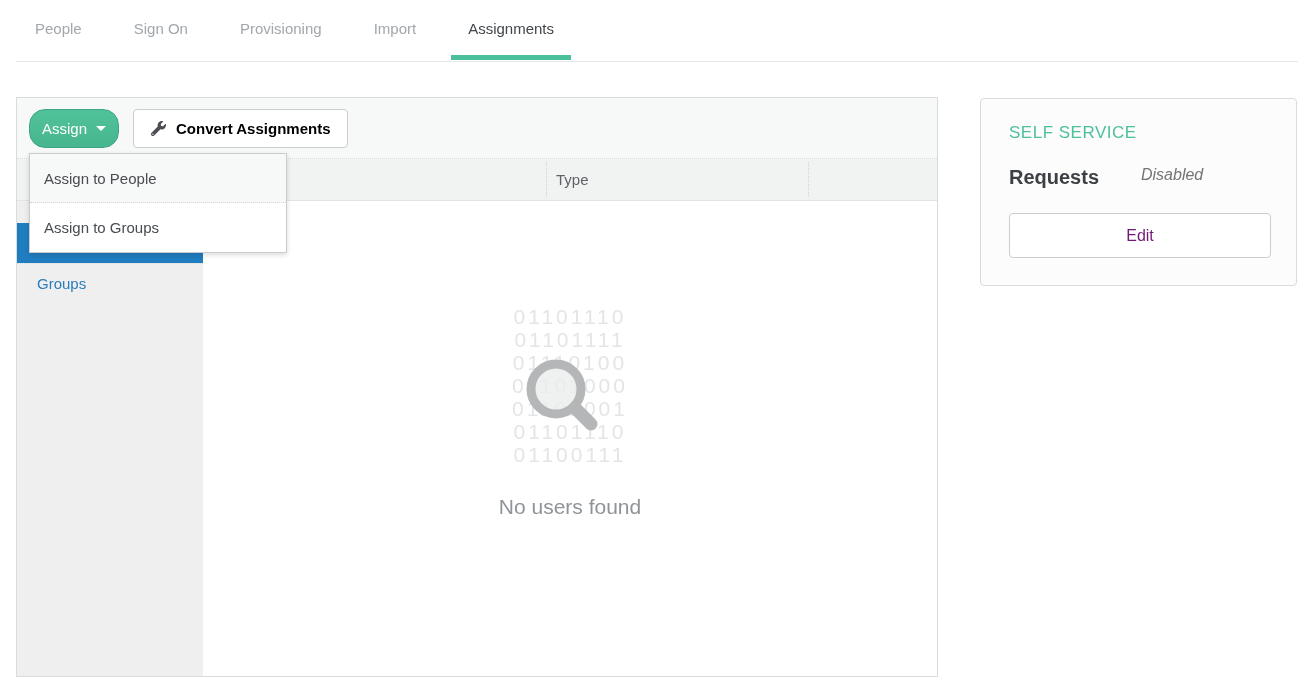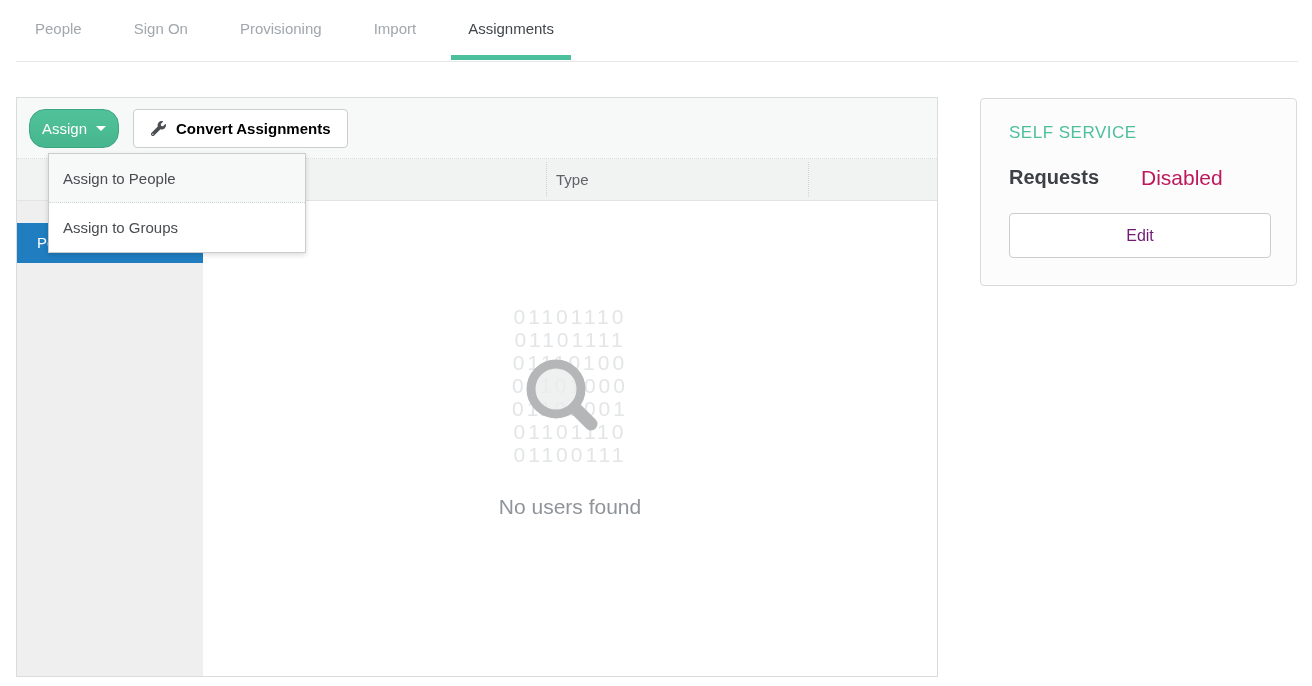--- a/index.html
+++ b/index.html
@@ -54,31 +54,31 @@
   .side-item.link { color:#2a7cba; border-top:1px dotted #d9dadb; }
 
   .empty { position:absolute; left:186px; right:0; top:0; bottom:0; text-align:center; }
   .binary { position:absolute; left:0; right:0; top:104px; font-size:21px; letter-spacing:3px;
             color:#e3e5e6; line-height:23px; white-space:pre; }
   .no-users { position:absolute; left:0; right:0; top:294px; font-size:21px; color:#8f9499; }
   .big-magnifier { position:absolute; left:317px; top:152px; width:86px; height:86px; }
 
   
   .menu { position:absolute; left:29px; top:153px; width:258px; background:#fff;
-          border:1px solid #c9cbcc; box-shadow:0 2px 5px rgba(0,0,0,0.14); z-index:20;margin-left:19px; }
+          border:1px solid #c9cbcc; box-shadow:0 2px 5px rgba(0,0,0,0.14); z-index:20; }
   .menu-item { height:49px; line-height:49px; padding-left:14px; font-size:15px; color:#494c50; cursor:pointer; }
   .menu-item.hovered { background:#f7f8f8; border-bottom:1px dotted #d4d5d6; }
 
   
   .panel { position:absolute; left:980px; top:98px; width:317px; height:188px;
            border:1px solid #d9dbdc; border-radius:4px; background:#fcfcfc; }
   .panel-title { position:absolute; left:28px; top:24px; font-size:17px; letter-spacing:0.5px;
                  color:var(--accent,#4cbf9c); }
   .req-label { position:absolute; left:28px; top:67px; font-size:20px; font-weight:bold; color:#3d4045; }
-  .req-value { position:absolute; left:160px; top:67px; font-size:21px; color:#be185d; }
+  .req-value { position:absolute; left:160px; top:67px; font-size:16px; color:#737373;font-style:italic; }
   .edit-btn { position:absolute; left:28px; top:114px; width:262px; height:45px; background:#fff;
               border:1px solid #cbcdce; border-radius:4px; font-size:16px; color:#701a75;
               display:flex; align-items:center; justify-content:center; cursor:pointer; }
 </style>
 </head>
 <body>
 
 <div class="tabbar-line"></div>
 <nav class="tabs">
   <span class="tab">People</span>
@@ -107,20 +107,21 @@
 
   <div class="table-header">
     <div class="col-divider d1"></div>
     <span class="col-type">Type</span>
     <div class="col-divider d2"></div>
   </div>
 
   <div class="box-body">
     <div class="sidebar">
       <div class="side-item selected">People</div>
+      <div class="side-item link">Groups</div>
     </div>
 
     <div class="empty">
       <div class="binary"><div>01101110</div><div>01101111</div><div>01110100</div><div>01101000</div><div>01101001</div><div>01101110</div><div>01100111</div></div>
       <svg class="big-magnifier" viewBox="0 0 86 86">
         <circle cx="36" cy="36" r="25" fill="#ebecec" fill-opacity="0.8" stroke="#b4b6b8" stroke-width="9"></circle>
         <line x1="55" y1="55" x2="71" y2="71" stroke="#b4b6b8" stroke-width="13" stroke-linecap="round"></line>
       </svg>
       <div class="no-users">No users found</div>
     </div>

